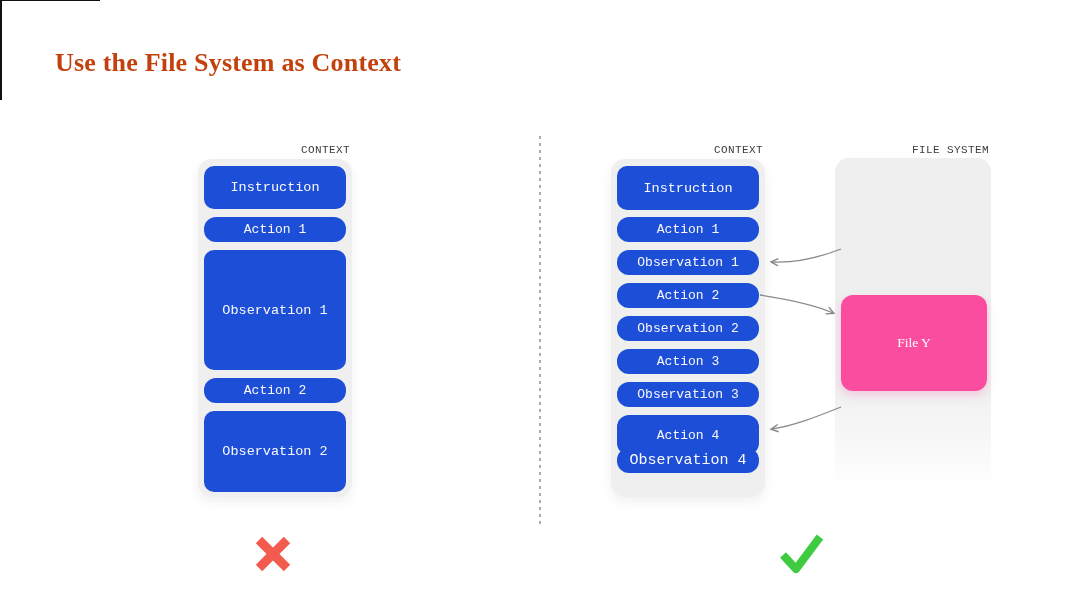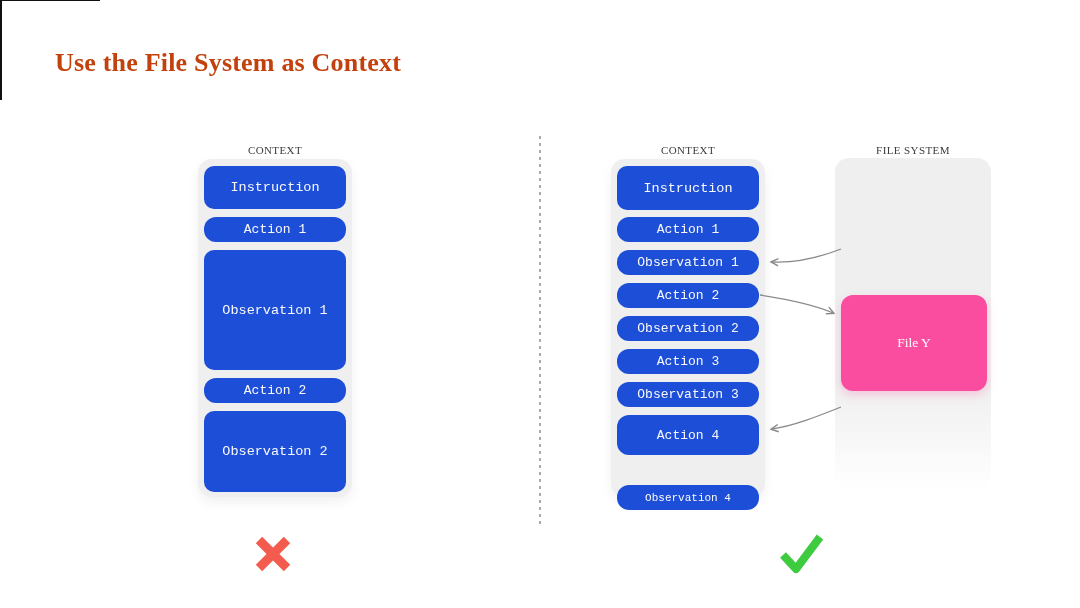--- a/index.html
+++ b/index.html
@@ -12,21 +12,21 @@
   .corner-artifact-h{position:absolute;left:0;top:0;width:100px;height:1px;background:#111;}
 
   .slide-title{
     position:absolute;left:55px;top:48px;
     font-family:"Liberation Serif","DejaVu Serif",serif;
     font-weight:700;font-size:26px;color:#c2410c;letter-spacing:0.2px;
   }
 
   .col-label{
     position:absolute;font-size:11px;color:#3c3c3c;letter-spacing:0.4px;
-    text-align:center;font-family:Liberation Serif, serif;
+    text-align:right;font-family:Liberation Mono, monospace;
   }
 
   .container{
     position:absolute;background:#efefef;border-radius:14px;
     box-shadow:0 5px 12px rgba(0,0,0,0.06);
   }
   .fs-backing{
     position:absolute;border-radius:14px;
     background:linear-gradient(to bottom,#efefef 0%,#efefef 68%,rgba(239,239,239,0) 100%);
   }
@@ -85,21 +85,21 @@
   <div class="container" style="left:611px;top:159px;width:154px;height:338px;"></div>
 
   <div class="gbox r10" style="left:617px;top:166px;width:142px;height:44px;">Instruction</div>
   <div class="gbox r12" style="left:617px;top:217px;width:142px;height:25px;font-size:13px;">Action 1</div>
   <div class="gbox r12" style="left:617px;top:250px;width:142px;height:25px;font-size:13px;">Observation 1</div>
   <div class="gbox r12" style="left:617px;top:283px;width:142px;height:25px;font-size:13px;">Action 2</div>
   <div class="gbox r12" style="left:617px;top:316px;width:142px;height:25px;font-size:13px;">Observation 2</div>
   <div class="gbox r12" style="left:617px;top:349px;width:142px;height:25px;font-size:13px;">Action 3</div>
   <div class="gbox r12" style="left:617px;top:382px;width:142px;height:25px;font-size:13px;">Observation 3</div>
   <div class="gbox r12" style="left:617px;top:415px;width:142px;height:40px;font-size:13px;">Action 4</div>
-  <div class="gbox r12" style="left:617px;top:448px;width:142px;height:25px;font-size:11px;margin-top:37px;">Observation 4</div>
+  <div class="gbox r12" style="left:617px;top:448px;width:142px;height:25px;font-size:15px;">Observation 4</div>
 
   <div class="col-label" style="left:837px;top:144px;width:152px;">FILE SYSTEM</div>
 
   <div class="fs-backing" style="left:835px;top:158px;width:156px;height:332px;"></div>
 
   <div class="pbox" style="left:841px;top:295px;width:146px;height:96px;">File Y</div>
 
   <svg class="arrow-layer" viewBox="0 0 1080 608">
     <defs>
       <marker id="ah" viewBox="0 0 10 10" refX="8" refY="5" markerWidth="8" markerHeight="8" orient="auto-start-reverse">

